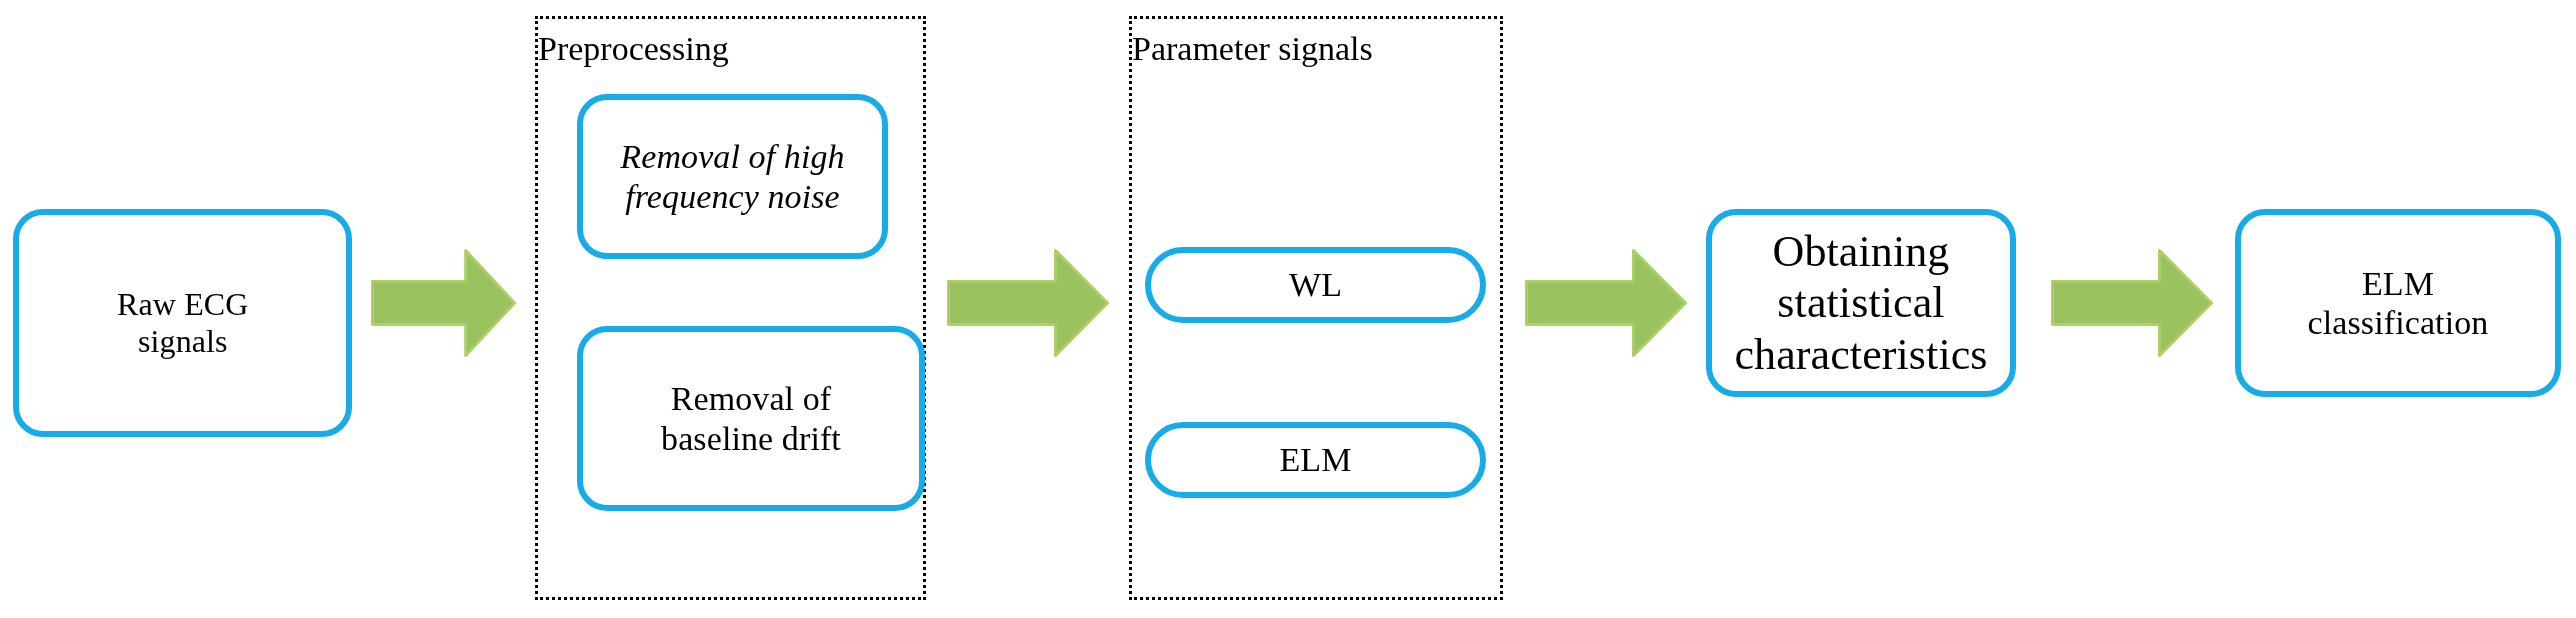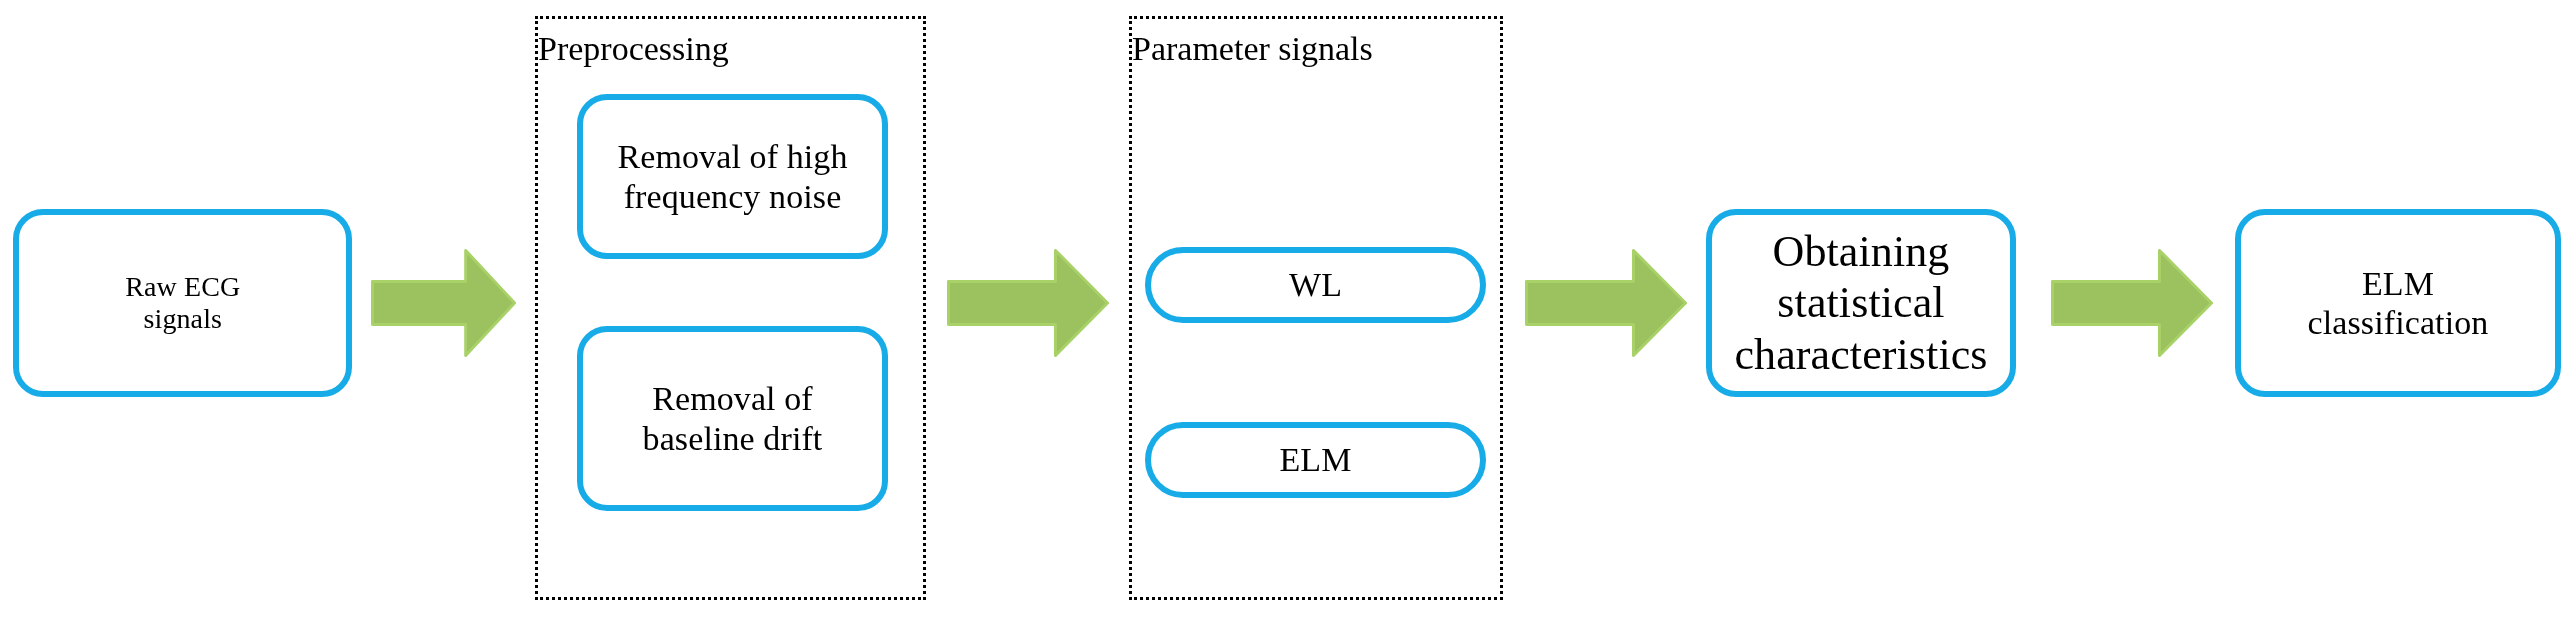--- a/index.html
+++ b/index.html
@@ -69,41 +69,41 @@
     display: block;
     width: 100%;
     height: 100%;
   }
 </style>
 </head>
 <body>
 
 <div id="canvas">
 
-  <div class="node" style="left:13.3px; top:209px; width:339px; height:188px; font-size:28px;">
+  <div class="node" style="left:13.3px; top:209px; width:339px; height:228px; font-size:32px;">
     <span class="label">Raw ECG
 signals</span>
   </div>
 
   <div class="arrow" style="left:371px; top:249px; width:145px; height:108px;">
     <svg viewBox="0 0 196 146" preserveAspectRatio="none">
       <polygon points="2,44 128,44 128,2 194,73 128,144 128,102 2,102" fill="#9CC15F" stroke="#A8D168" stroke-width="4" stroke-linejoin="round"></polygon>
     </svg>
   </div>
 
   <div class="group" style="left:535px; top:16.3px; width:391px; height:584px;">
     <div class="group-title" style="top:10.4px; font-size:34px;">Preprocessing</div>
   </div>
 
-  <div class="node" style="left:577px; top:94px; width:311px; height:165px; font-size:34px;">
+  <div class="node" style="left:577px; top:94px; width:311px; height:165px; font-size:34px;font-style:italic;">
     <span class="label">Removal of high
 frequency noise</span>
   </div>
 
-  <div class="node" style="left:577px; top:326px; width:311px; height:185px; font-size:34px;">
+  <div class="node" style="left:577px; top:326px; width:348px; height:185px; font-size:34px;">
     <span class="label">Removal of
 baseline drift</span>
   </div>
 
   <div class="arrow" style="left:947px; top:249px; width:162px; height:108px;">
     <svg viewBox="0 0 218 146" preserveAspectRatio="none">
       <polygon points="2,44 146,44 146,2 216,73 146,144 146,102 2,102" fill="#9CC15F" stroke="#A8D168" stroke-width="4" stroke-linejoin="round"></polygon>
     </svg>
   </div>
 

